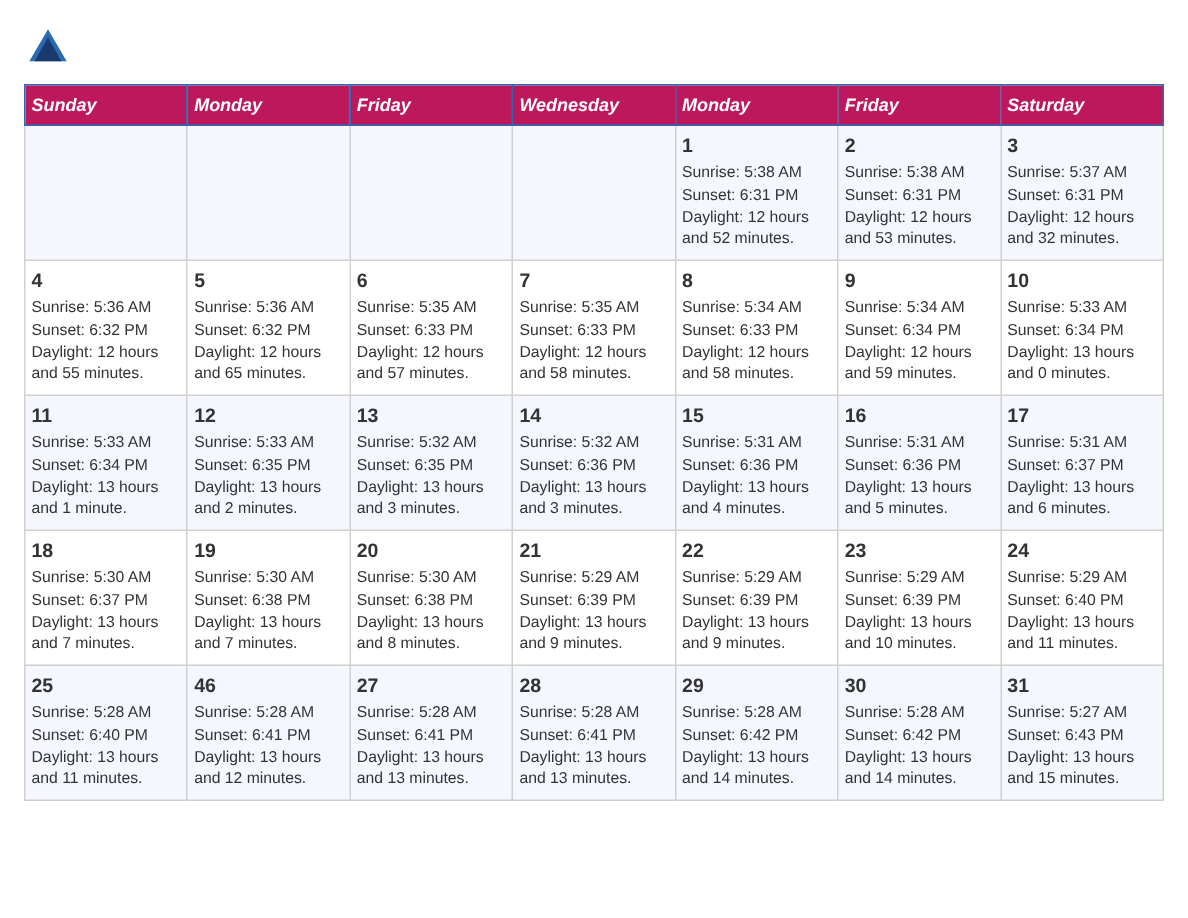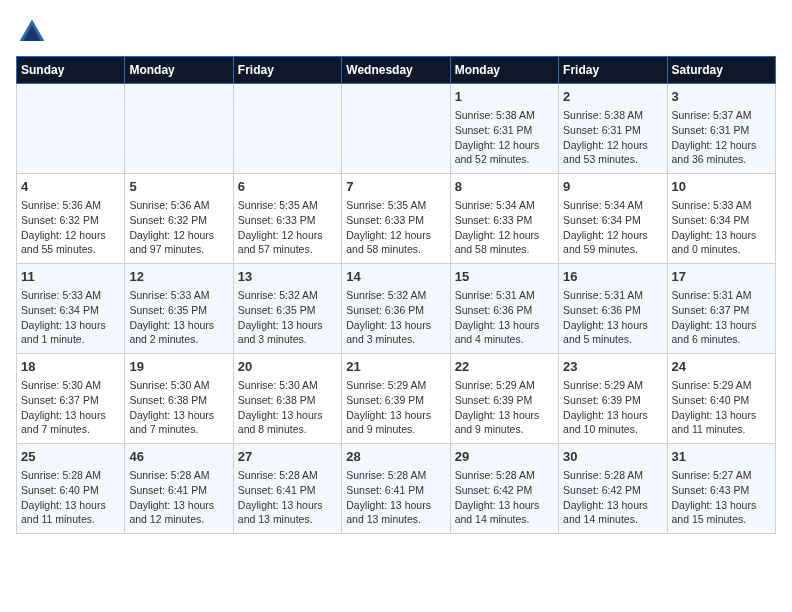--- a/index.html
+++ b/index.html
@@ -51,22 +51,23 @@
     .subtitle {
       font-size: 16px;
       color: #1a1a2e;
     }
     table {
       width: 100%;
       border-collapse: collapse;
       font-size: 11px;
     }
     thead tr {
-      background-color: #0f172a;
+      background-color: #be185d;
       color: white;
+      font-style: italic;
     }
     thead th {
       padding: 6px 4px;
       text-align: left;
       font-weight: bold;
       font-size: 12px;
       border: 1px solid #2a6ab5;
     }
     tbody tr {
       border: 1px solid #ccc;
@@ -147,37 +148,37 @@
           <div class="day-info">Sunrise: 5:38 AM</div>
           <div class="day-info">Sunset: 6:31 PM</div>
           <div class="day-info">Daylight: 12 hours</div>
           <div class="day-info">and 53 minutes.</div>
         </td>
         <td>
           <span class="day-num">3</span>
           <div class="day-info">Sunrise: 5:37 AM</div>
           <div class="day-info">Sunset: 6:31 PM</div>
           <div class="day-info">Daylight: 12 hours</div>
-          <div class="day-info">and 36 minutes.</div>
+          <div class="day-info">and 32 minutes.</div>
         </td>
       </tr>
       <tr>
         <td>
           <span class="day-num">4</span>
           <div class="day-info">Sunrise: 5:36 AM</div>
           <div class="day-info">Sunset: 6:32 PM</div>
           <div class="day-info">Daylight: 12 hours</div>
           <div class="day-info">and 55 minutes.</div>
         </td>
         <td>
           <span class="day-num">5</span>
           <div class="day-info">Sunrise: 5:36 AM</div>
           <div class="day-info">Sunset: 6:32 PM</div>
           <div class="day-info">Daylight: 12 hours</div>
-          <div class="day-info">and 97 minutes.</div>
+          <div class="day-info">and 65 minutes.</div>
         </td>
         <td>
           <span class="day-num">6</span>
           <div class="day-info">Sunrise: 5:35 AM</div>
           <div class="day-info">Sunset: 6:33 PM</div>
           <div class="day-info">Daylight: 12 hours</div>
           <div class="day-info">and 57 minutes.</div>
         </td>
         <td>
           <span class="day-num">7</span>

